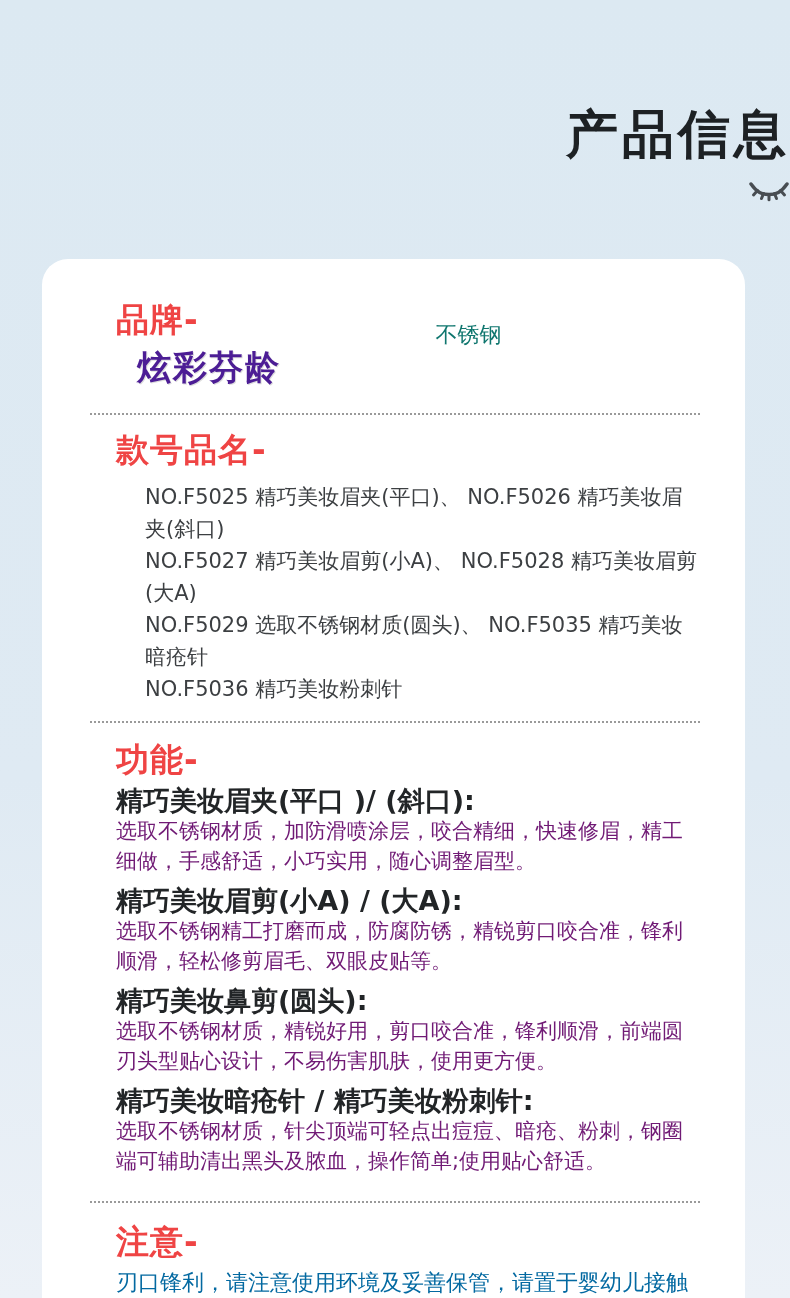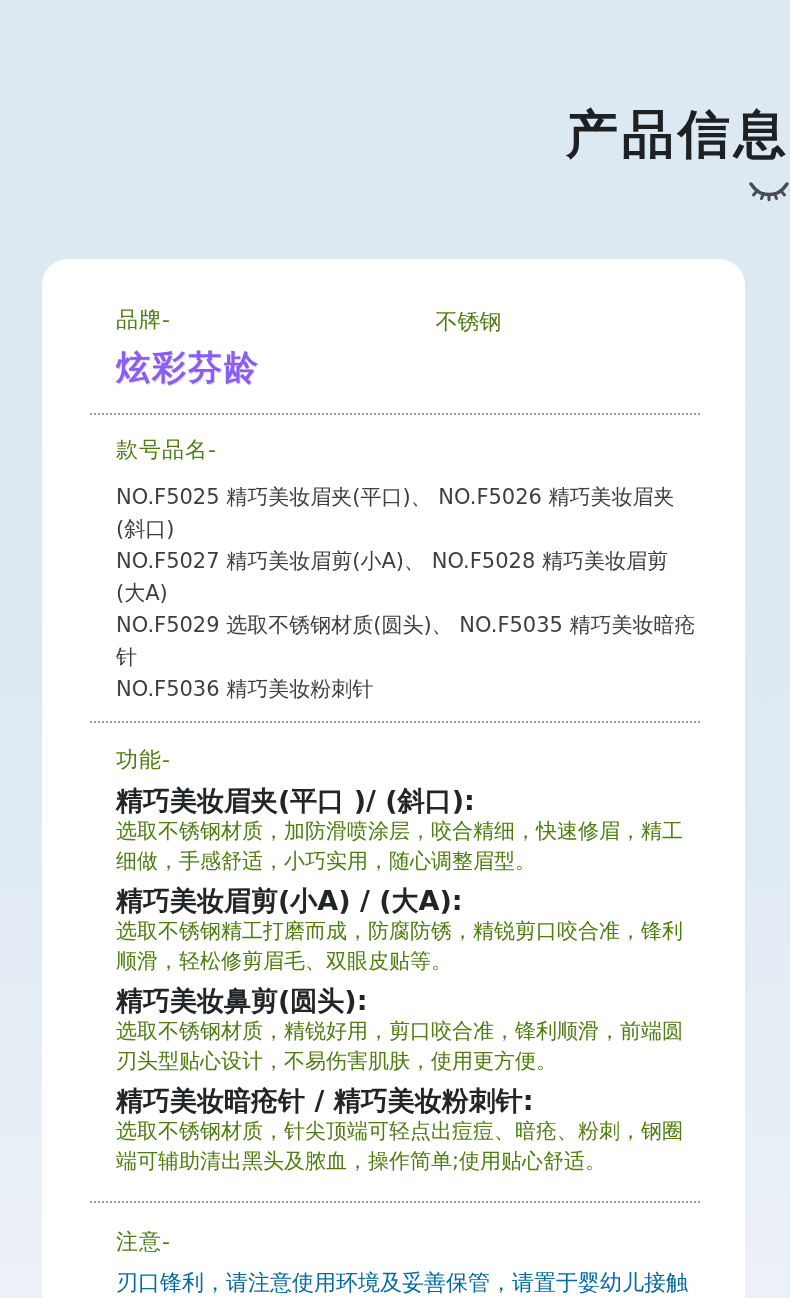--- a/index.html
+++ b/index.html
@@ -28,65 +28,66 @@
     padding: 46px 0 52px 0;
   }
   .pad { padding-left: 74px; padding-right: 48px; }
   .sep {
     border: none;
     border-top: 2px dotted #9a9a9a;
     margin: 0 45px 0 48px;
     height: 0;
   }
   .section-label {
-    font-size: 22px;
+    font-size: 33px;
     line-height: 30px;
-    font-weight: 400;
-    color: #4d7c0f;
+    font-weight: 700;
+    color: #ef4444;
     letter-spacing: 1px;
   }
   .brand-row { display: flex; padding-bottom: 26px; }
   .brand-col { width: 55%; }
   .material-col { width: 45%; }
   .brand-value {
     margin-top: 12px;
     font-size: 34px;
     line-height: 40px;
     font-weight: 700;
-    color: #8b5cf6;
+    color: #4c1d95;
     letter-spacing: 2px;
     text-shadow: 1px 1px 0 rgba(120,120,120,0.25);
+    margin-left: 21px;
   }
   .material-value {
-    margin-top: 2px;
+    margin-top: 15px;
     font-size: 22px;
     line-height: 30px;
-    color: #4d7c0f;
+    color: #0f766e;
   }
   .models { padding-top: 20px; padding-bottom: 16px; }
-  .model-lines { margin-top: 16px; }
+  .model-lines { margin-top: 16px; margin-left: 29px; }
   .model-line {
     font-size: 21px;
     line-height: 32px;
     color: #3c3f42;
   }
   .functions { padding-top: 22px; padding-bottom: 14px; }
   .func-items { margin-top: 12px; }
   .func-item { margin-bottom: 11px; }
   .func-name {
     font-size: 27px;
     line-height: 27px;
     font-weight: 700;
     color: #222527;
   }
   .func-desc {
     margin-top: 2px;
     font-size: 21px;
     line-height: 30px;
-    color: #4d7c0f;
+    color: #701a75;
   }
   .notice { padding-top: 24px; }
   .notice-text {
     margin-top: 10px;
     font-size: 22px;
     line-height: 32px;
     color: #0369a1;
   }
 </style>
 </head>

